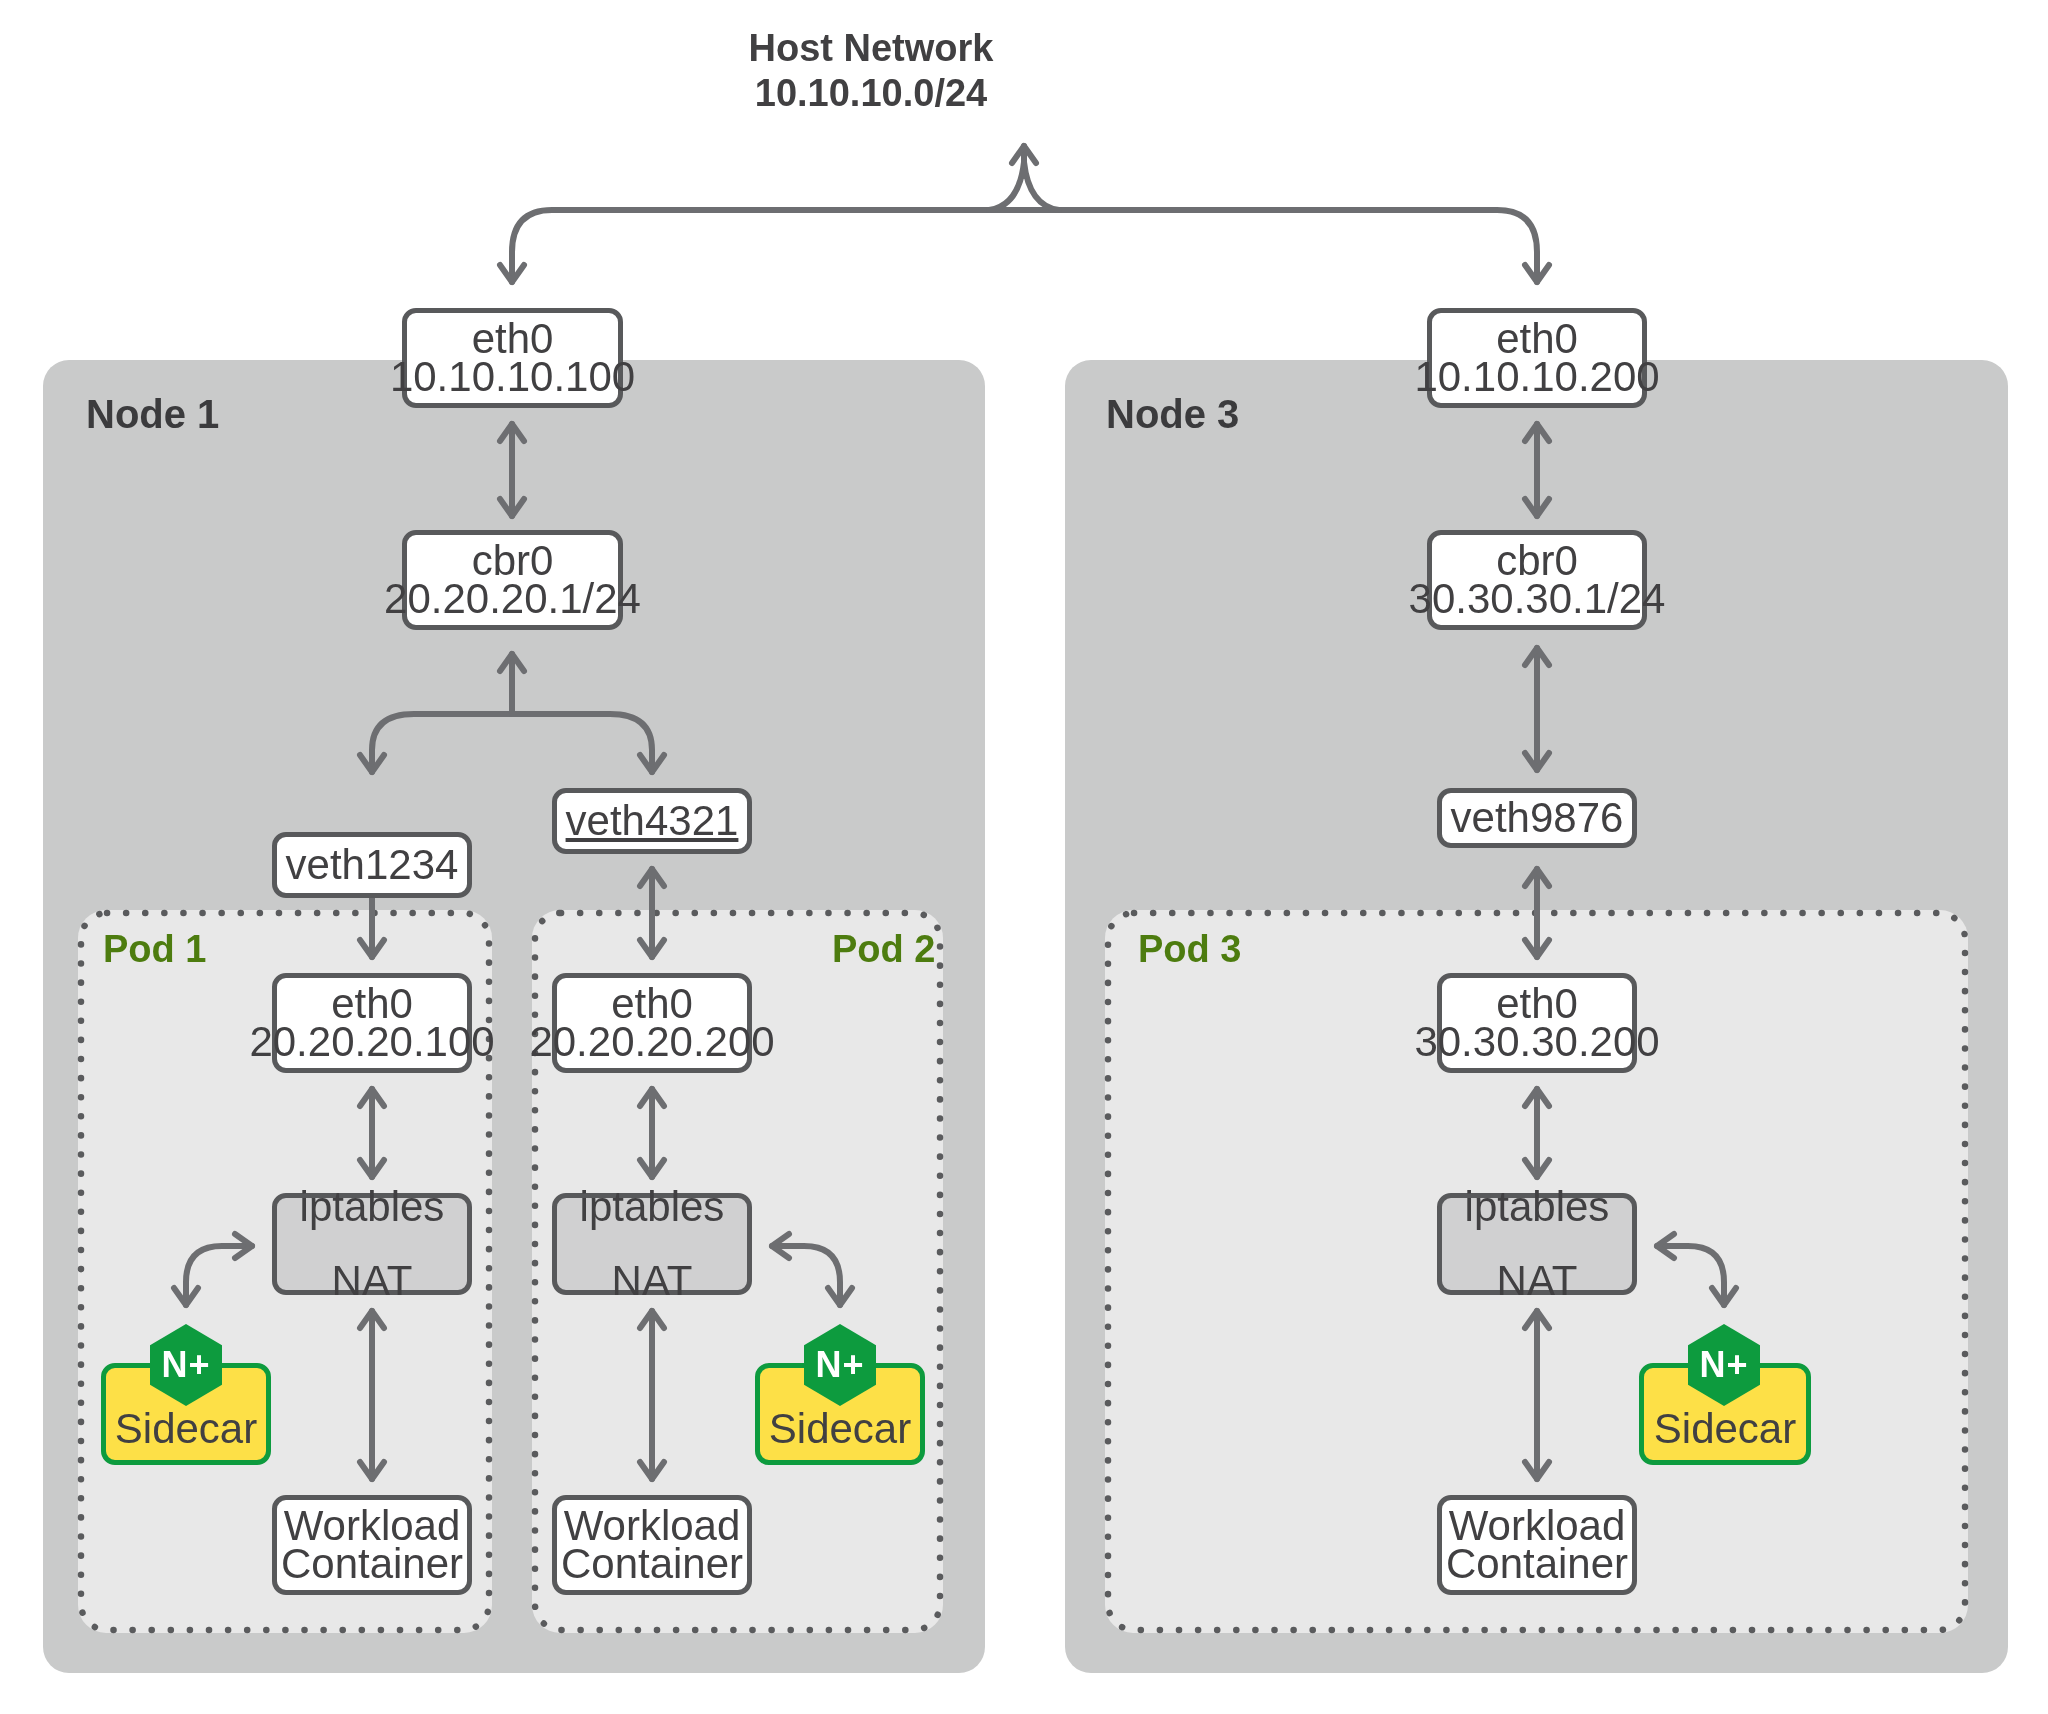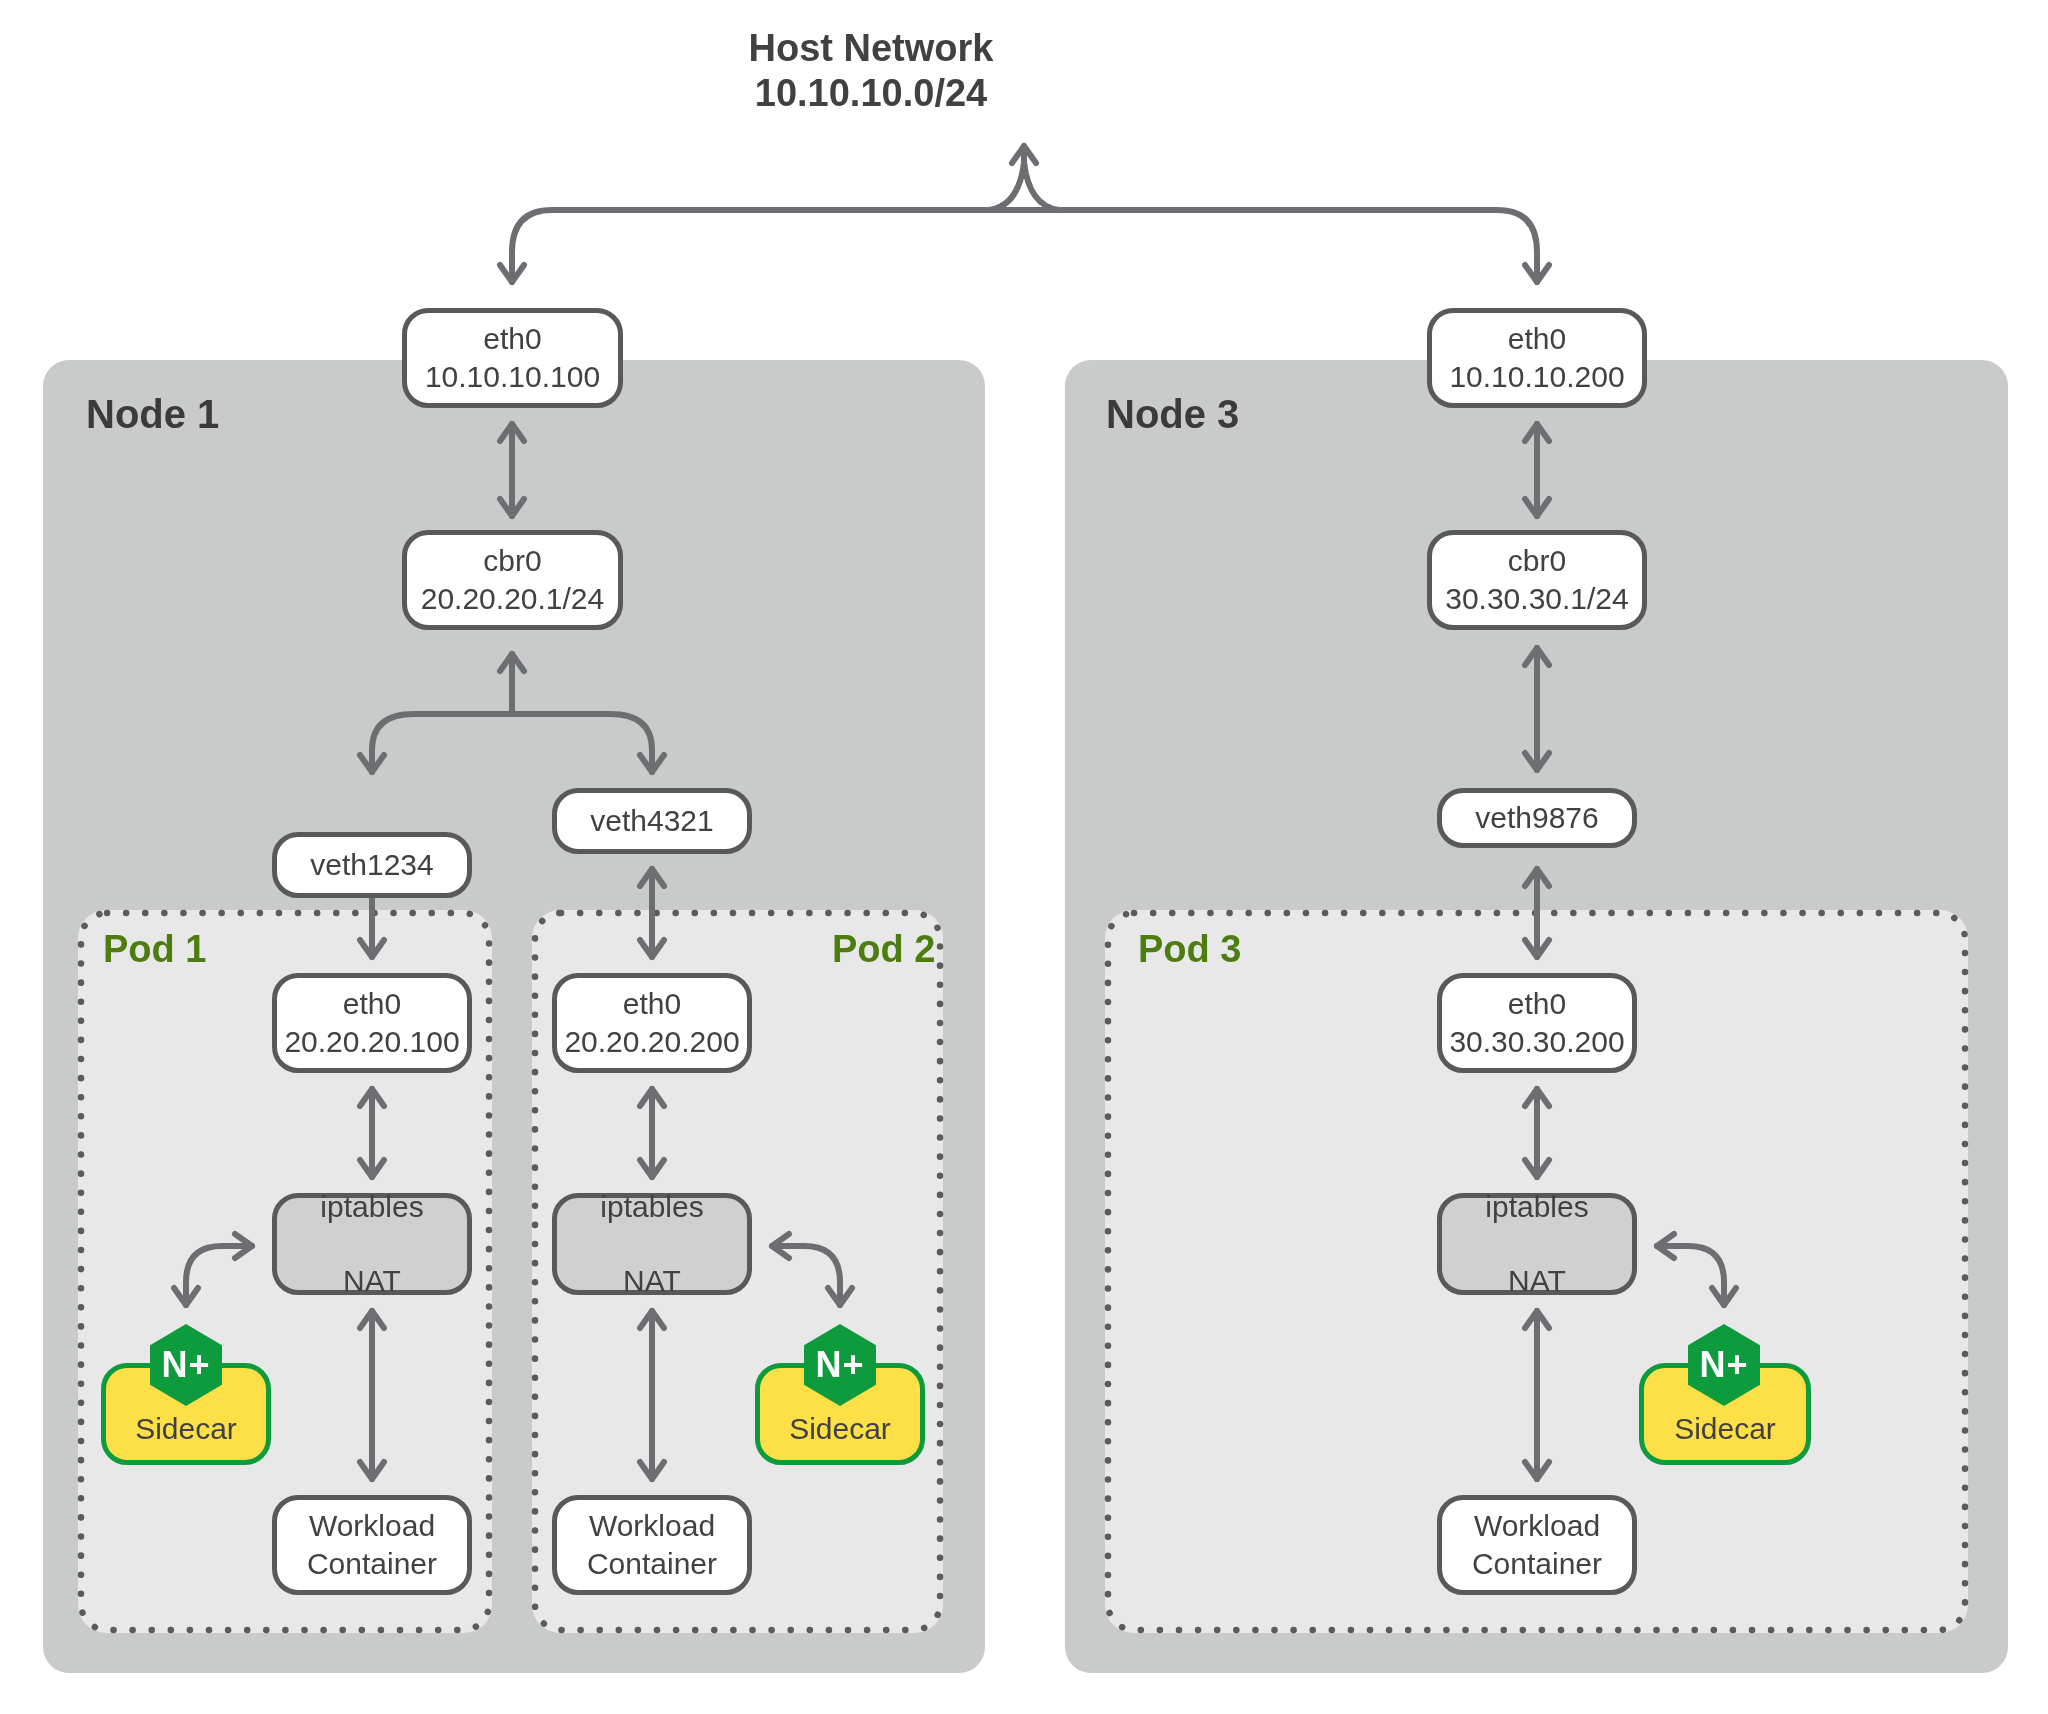--- a/index.html
+++ b/index.html
@@ -14,23 +14,23 @@
     position:absolute;font-size:40px;font-weight:bold;color:#3b3b3d;z-index:2;
   }
   .pod{
     position:absolute;background:#e8e8e8;border-radius:28px;z-index:1;
   }
   .pod-label{
     position:absolute;font-size:38px;font-weight:bold;color:#4d7c0f;z-index:3;
   }
   svg.connectors{position:absolute;left:0;top:0;z-index:2;}
   .box{
-    position:absolute;background:#ffffff;border:5px solid #58595b;border-radius:26px;
+    position:absolute;background:#ffffff;border:5px solid #58595b;border-radius:14px;
     display:flex;flex-direction:column;align-items:center;justify-content:center;
-    font-size:30px;line-height:38px;color:#414042;text-align:center;z-index:3;
+    font-size:42px;line-height:38px;color:#414042;text-align:center;z-index:3;
     box-sizing:border-box;
   }
   .box.nat{background:#d0d0d1;gap:36px;}
   .box.green{
     background:#fde047;border-color:#0d9b3e;justify-content:flex-end;
     padding-bottom:12px;
   }
   .hex{
     position:absolute;z-index:4;background:#0d9b3e;
     clip-path:polygon(50% 0, 100% 26%, 100% 74%, 50% 100%, 0 74%, 0 26%);
@@ -110,21 +110,21 @@
     <span>eth0</span>
     <span>10.10.10.100</span>
   </div>
   <div class="box" style="left:402px;top:530px;width:221px;height:100px;">
     <span>cbr0</span>
     <span>20.20.20.1/24</span>
   </div>
   <div class="box" style="left:272px;top:788px;width:200px;height:66px;margin-top:44px;">
     <span>veth1234</span>
   </div>
-  <div class="box" style="left:552px;top:788px;width:200px;height:66px;">
+  <div class="box" style="left:552px;top:788px;width:200px;height:66px;text-decoration:underline;">
     <span>veth4321</span>
   </div>
 
   <div class="box" style="left:272px;top:973px;width:200px;height:100px;">
     <span>eth0</span>
     <span>20.20.20.100</span>
   </div>
   <div class="box nat" style="left:272px;top:1193px;width:200px;height:102px;">
     <span>iptables</span>
     <span>NAT</span>

